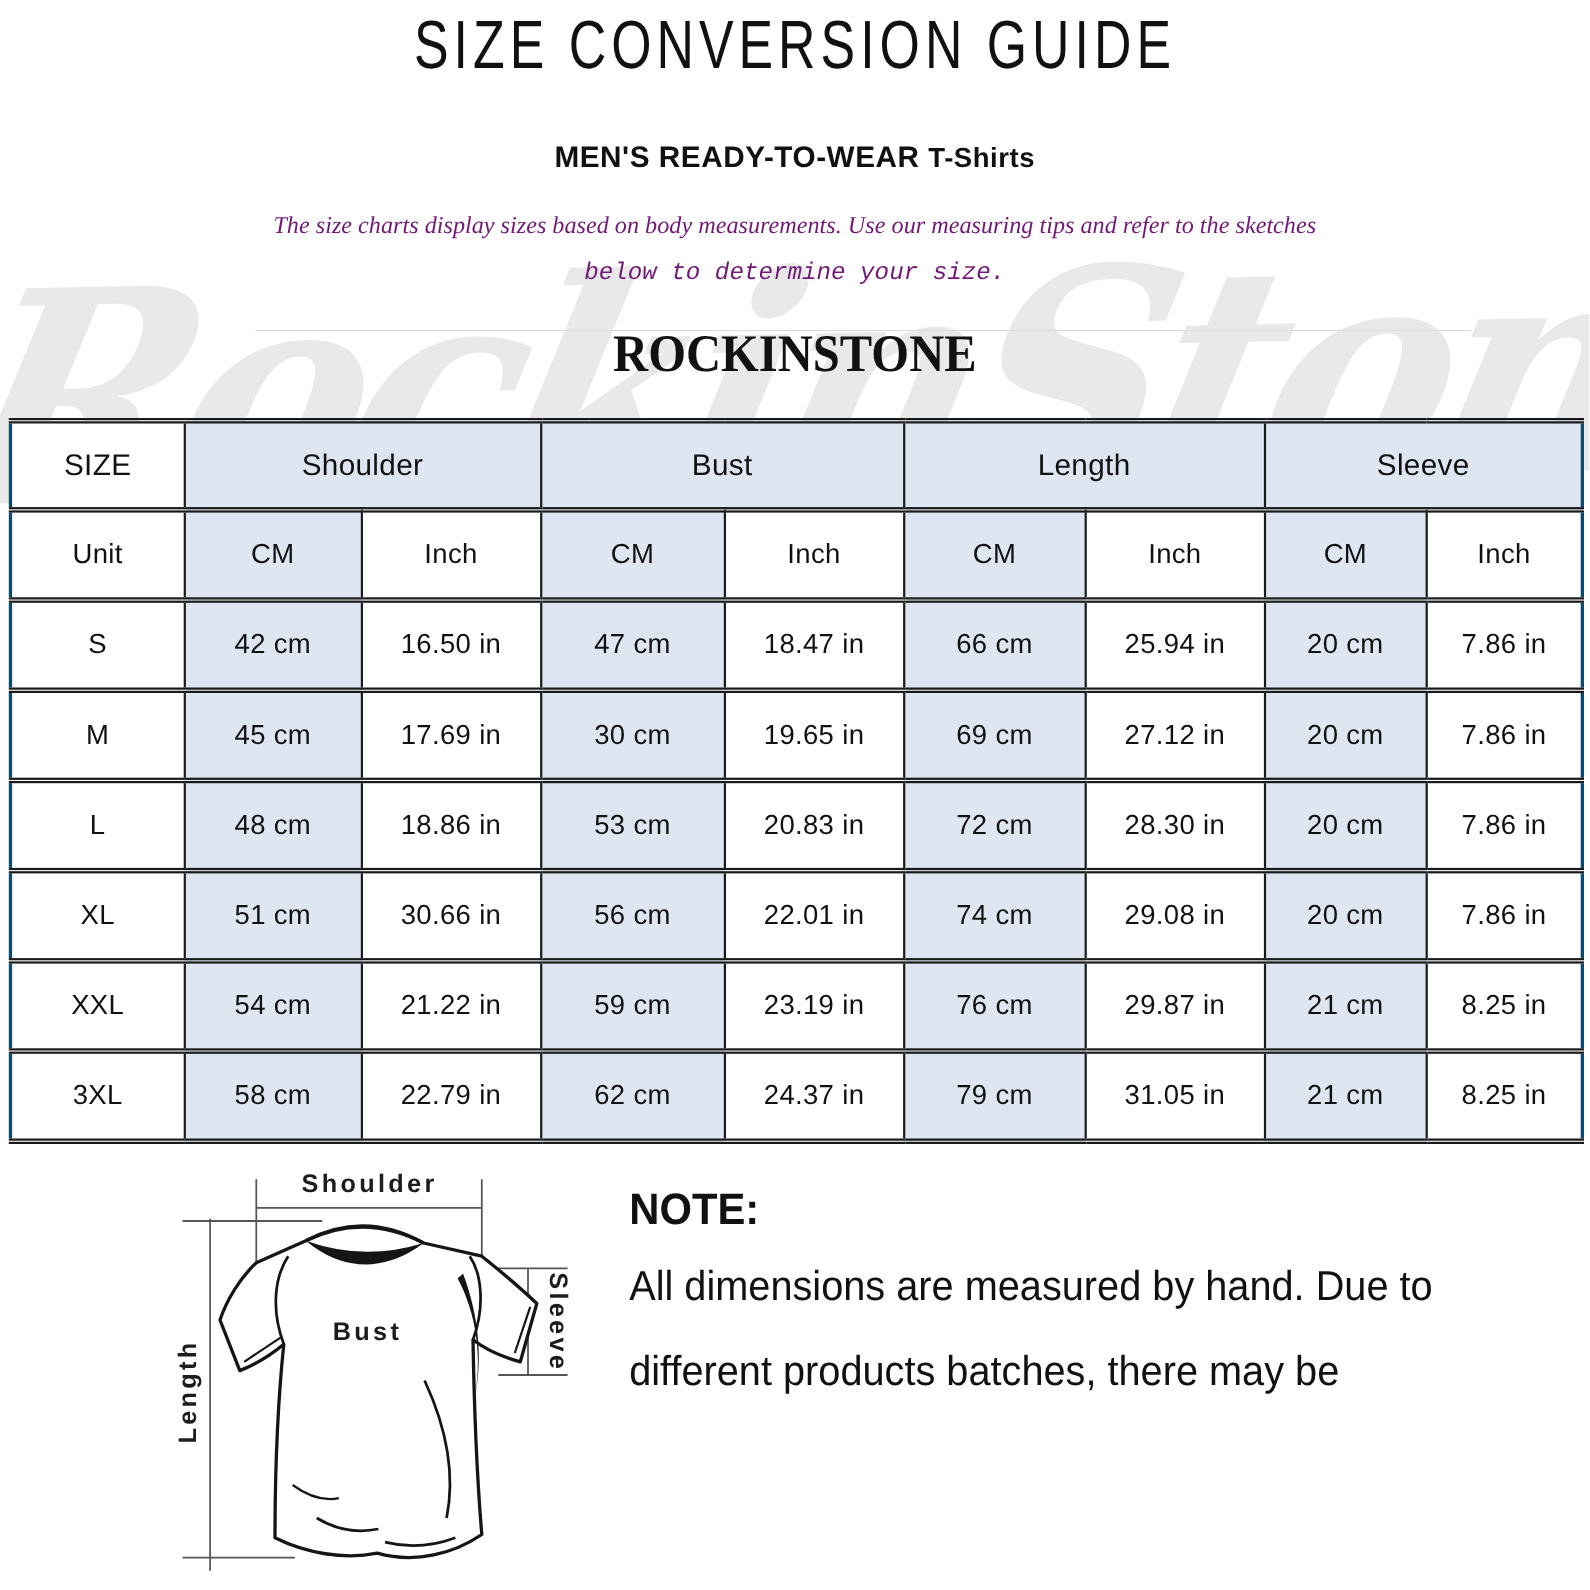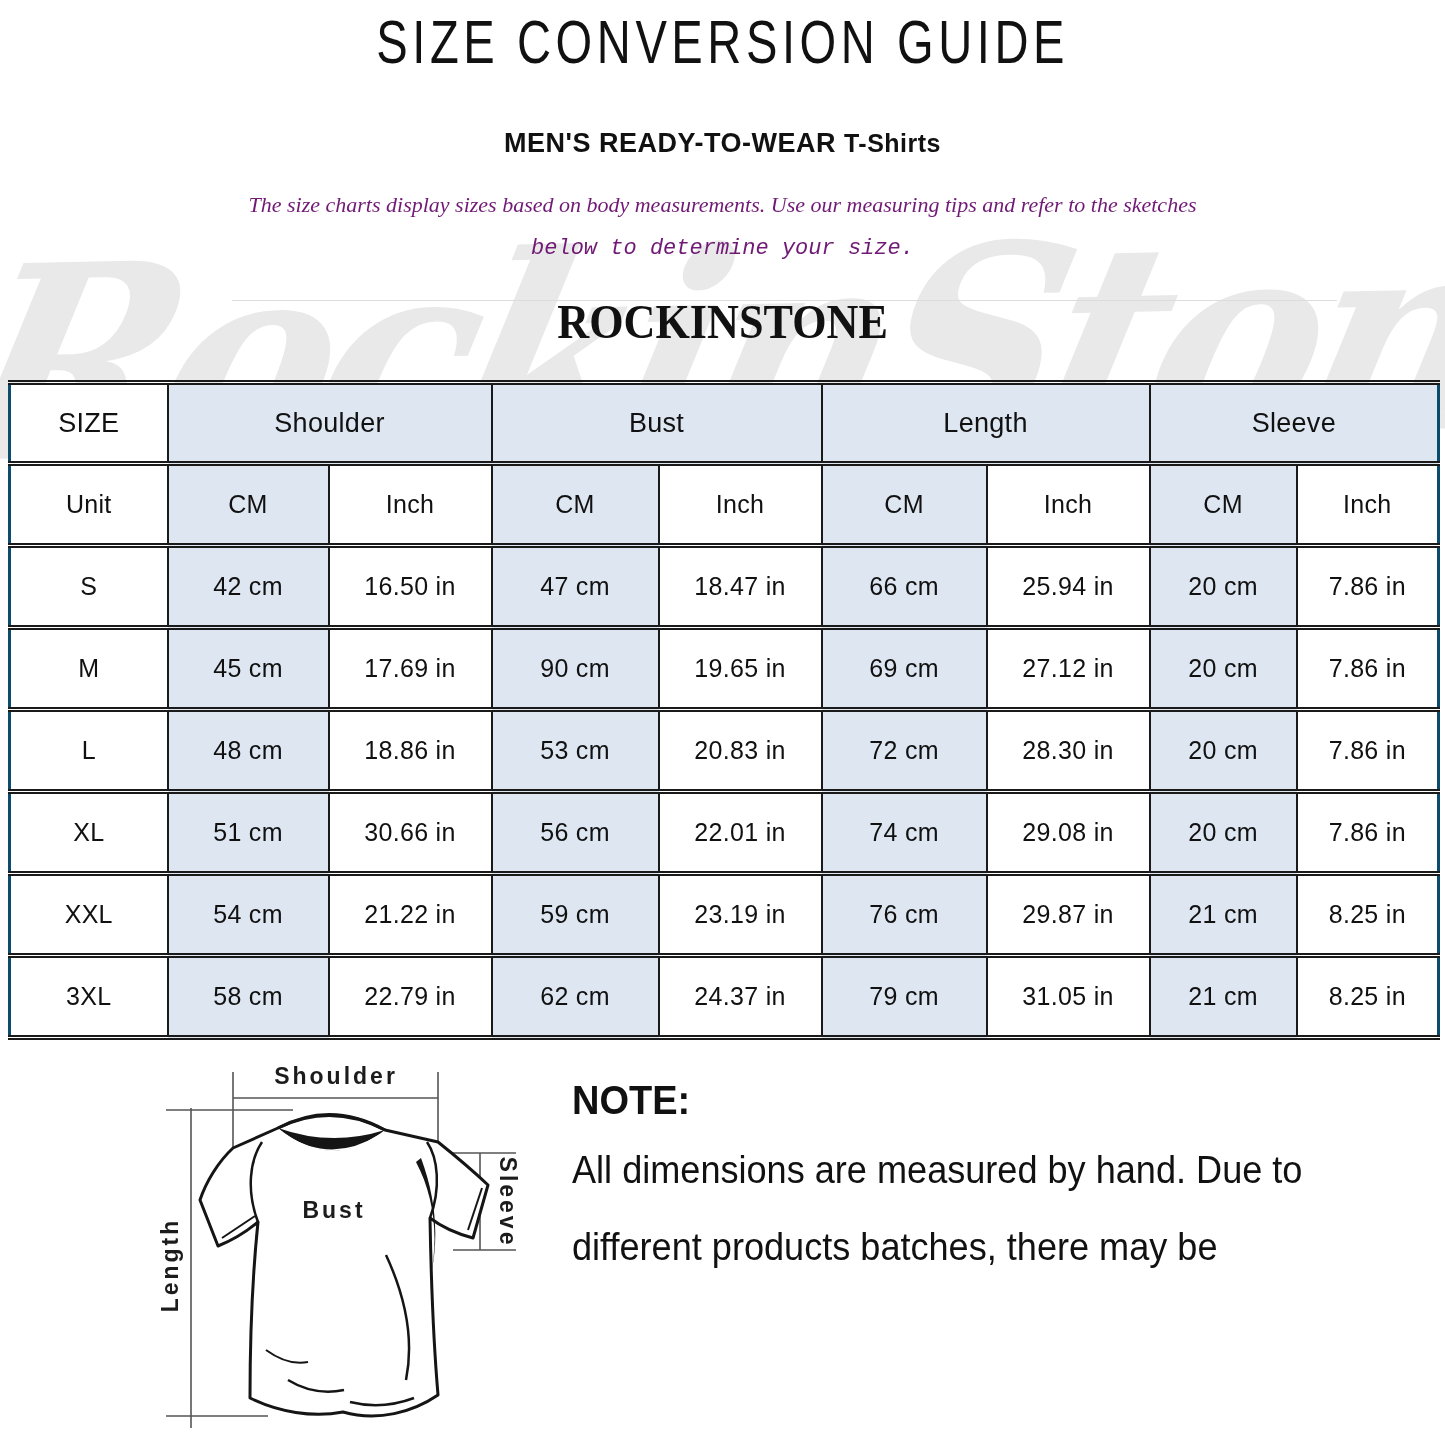--- a/index.html
+++ b/index.html
@@ -115,21 +115,21 @@
       <td>18.47  in</td>
       <td class="fill">66 cm</td>
       <td>25.94  in</td>
       <td class="fill">20 cm</td>
       <td>7.86  in</td>
     </tr>
     <tr>
       <td>M</td>
       <td class="fill">45 cm</td>
       <td>17.69  in</td>
-      <td class="fill">90 cm</td>
+      <td class="fill">30 cm</td>
       <td>19.65  in</td>
       <td class="fill">69 cm</td>
       <td>27.12  in</td>
       <td class="fill">20 cm</td>
       <td>7.86  in</td>
     </tr>
     <tr>
       <td>L</td>
       <td class="fill">48 cm</td>
       <td>18.86  in</td>

